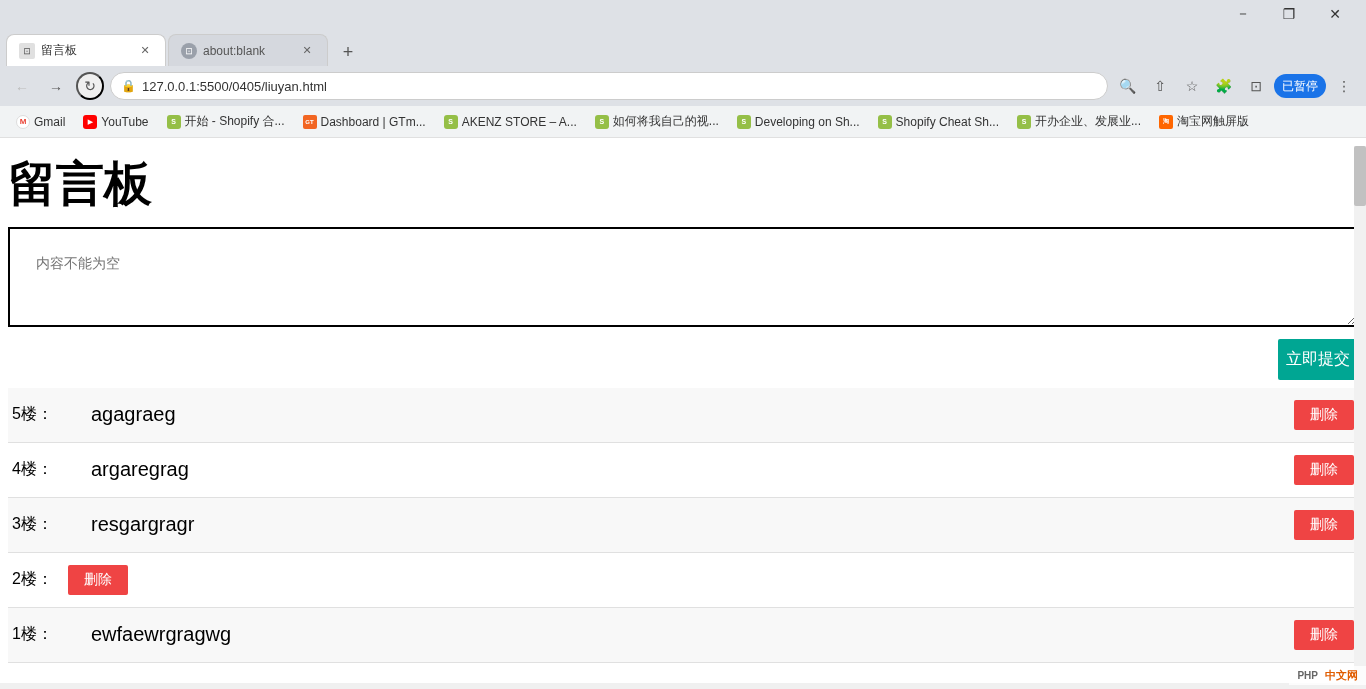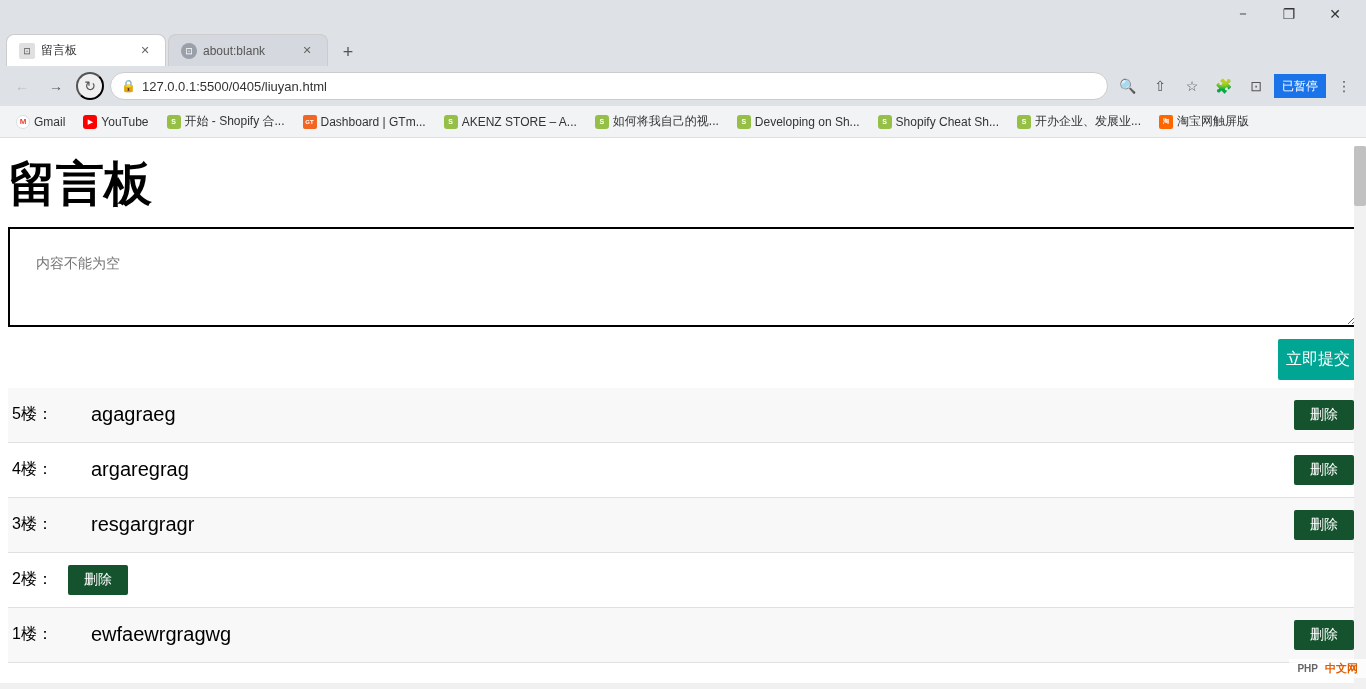--- a/index.html
+++ b/index.html
@@ -162,21 +162,21 @@
       align-items: center;
       justify-content: center;
       font-size: 14px;
       color: #555;
       cursor: pointer;
     }
 
     .paused-btn {
       background: #1a73e8;
       color: white;
-      border-radius: 0;
+      border-radius: 12px;
       padding: 2px 8px;
       font-size: 12px;
       height: 24px;
       display: flex;
       align-items: center;
     }
 
     
     .bookmarks-bar {
       display: flex;
@@ -293,21 +293,21 @@
     }
 
     .message-content {
       flex: 1;
       font-size: 20px;
       color: #000;
       margin-left: 23px;
     }
 
     .delete-btn {
-      background: #14532d;
+      background: #ef4444;
       color: white;
       border: none;
       padding: 6px 16px;
       font-size: 14px;
       cursor: pointer;
       border-radius: 2px;
       margin-right: 4px;
       font-family: "Microsoft YaHei", Arial, sans-serif;
       text-align: right;
     }
@@ -327,21 +327,21 @@
       height: 60px;
       background: #c1c1c1;
       position: absolute;
       top: 0;
       border-radius: 2px;
     }
 
     
     .bottom-bar {
       position: fixed;
-      bottom: 11px;
+      bottom: 4px;
       right: 0;
       background: rgba(255,255,255,0.8);
       padding: 2px 8px;
       font-size: 11px;
       color: #e05c00;
       font-weight: bold;
     }
 
     
     .fav-google { background: #fff; border-radius: 50%; border: 1px solid #ddd; }

